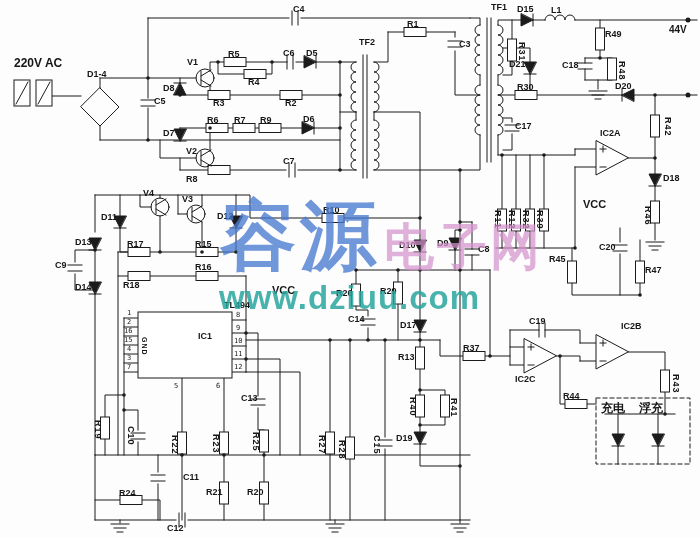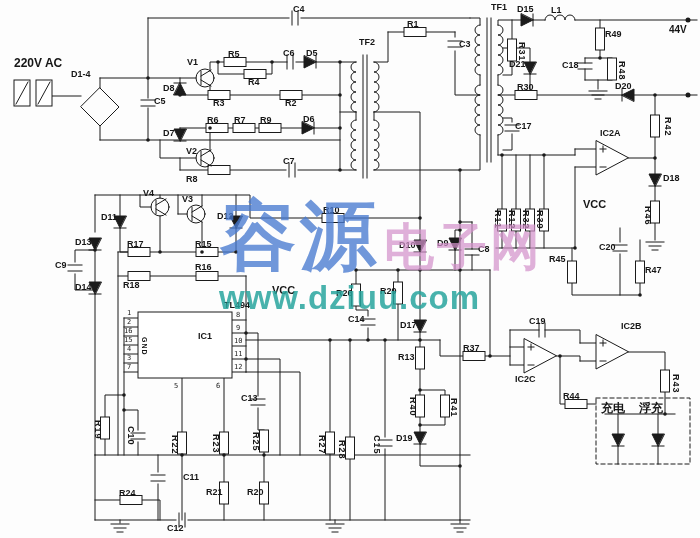--- a/index.html
+++ b/index.html
@@ -230,21 +230,21 @@
           <circle cx="264" cy="455" r="1.8"></circle>
           <circle cx="665" cy="414" r="1.8"></circle>
       <circle cx="688" cy="20" r="2.5"></circle>
       <circle cx="688" cy="95" r="2.5"></circle>
     </g>
   </g>
 </svg>
 
 <div id="labels">
       <span class="clabel" style="font-size: 12px; left: 14px; top: 57px;">220V AC</span>
-      <span class="clabel" style="left: 71px; top: 70px;">D1-4</span>
+      <span class="clabel" style="left: 87px; top: 70px;">D1-4</span>
       <span class="clabel" style="left: 154px; top: 97px;">C5</span>
       <span class="clabel" style="left: 187px; top: 58px;">V1</span>
       <span class="clabel" style="left: 228px; top: 50px;">R5</span>
       <span class="clabel" style="left: 248px; top: 78px;">R4</span>
       <span class="clabel" style="left: 283px; top: 49px;">C6</span>
       <span class="clabel" style="left: 306px; top: 49px; text-align: center;">D5</span>
       <span class="clabel" style="left: 163px; top: 84px;">D8</span>
       <span class="clabel" style="left: 213px; top: 99px;">R3</span>
       <span class="clabel" style="left: 285px; top: 99px;">R2</span>
       <span class="clabel" style="left: 293px; top: 5px;">C4</span>

